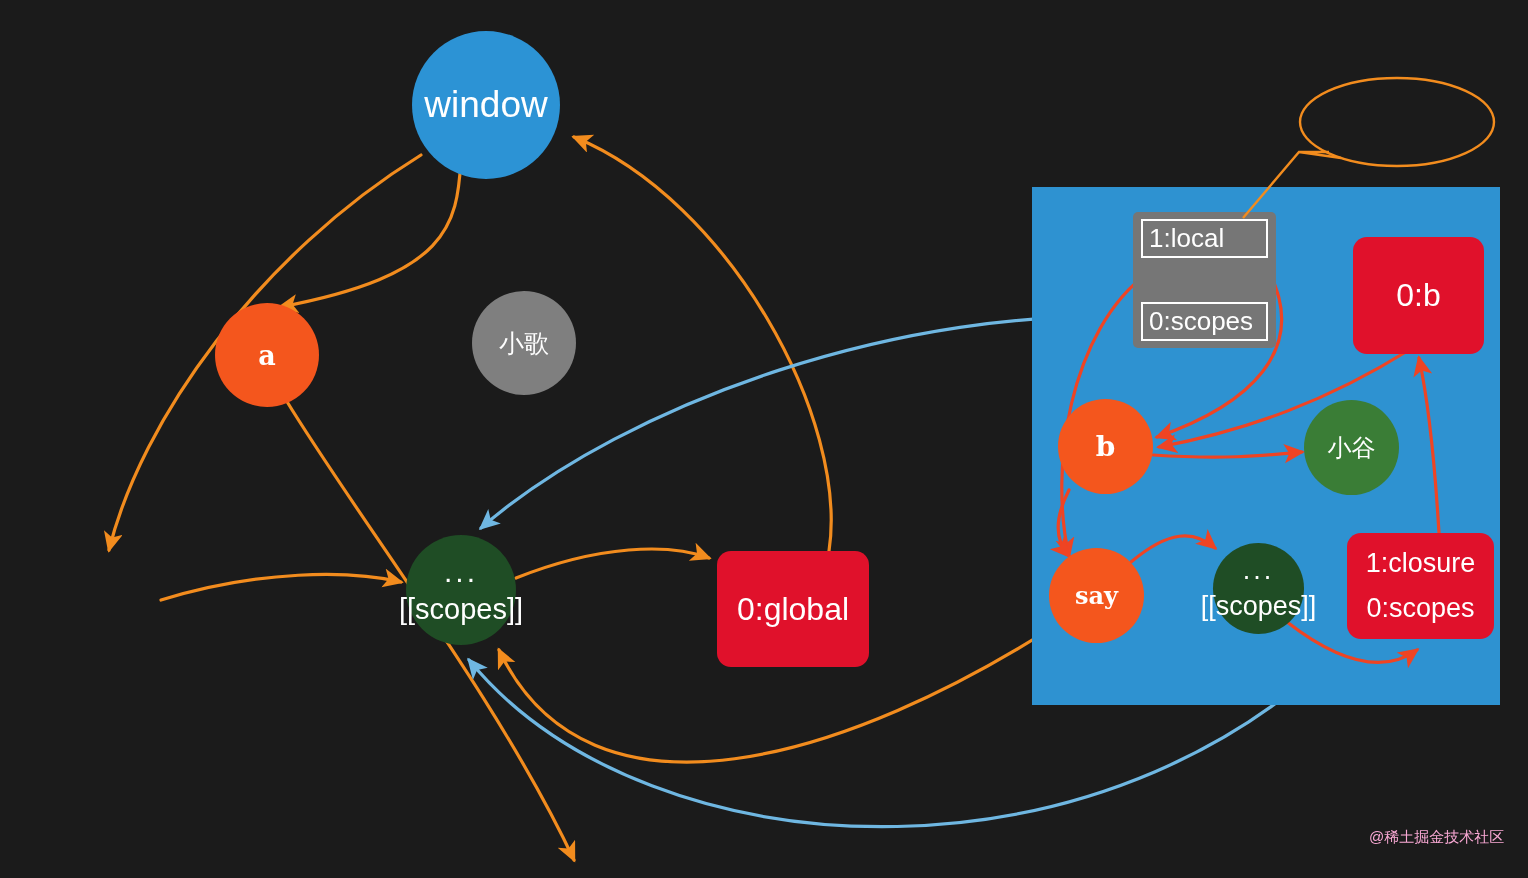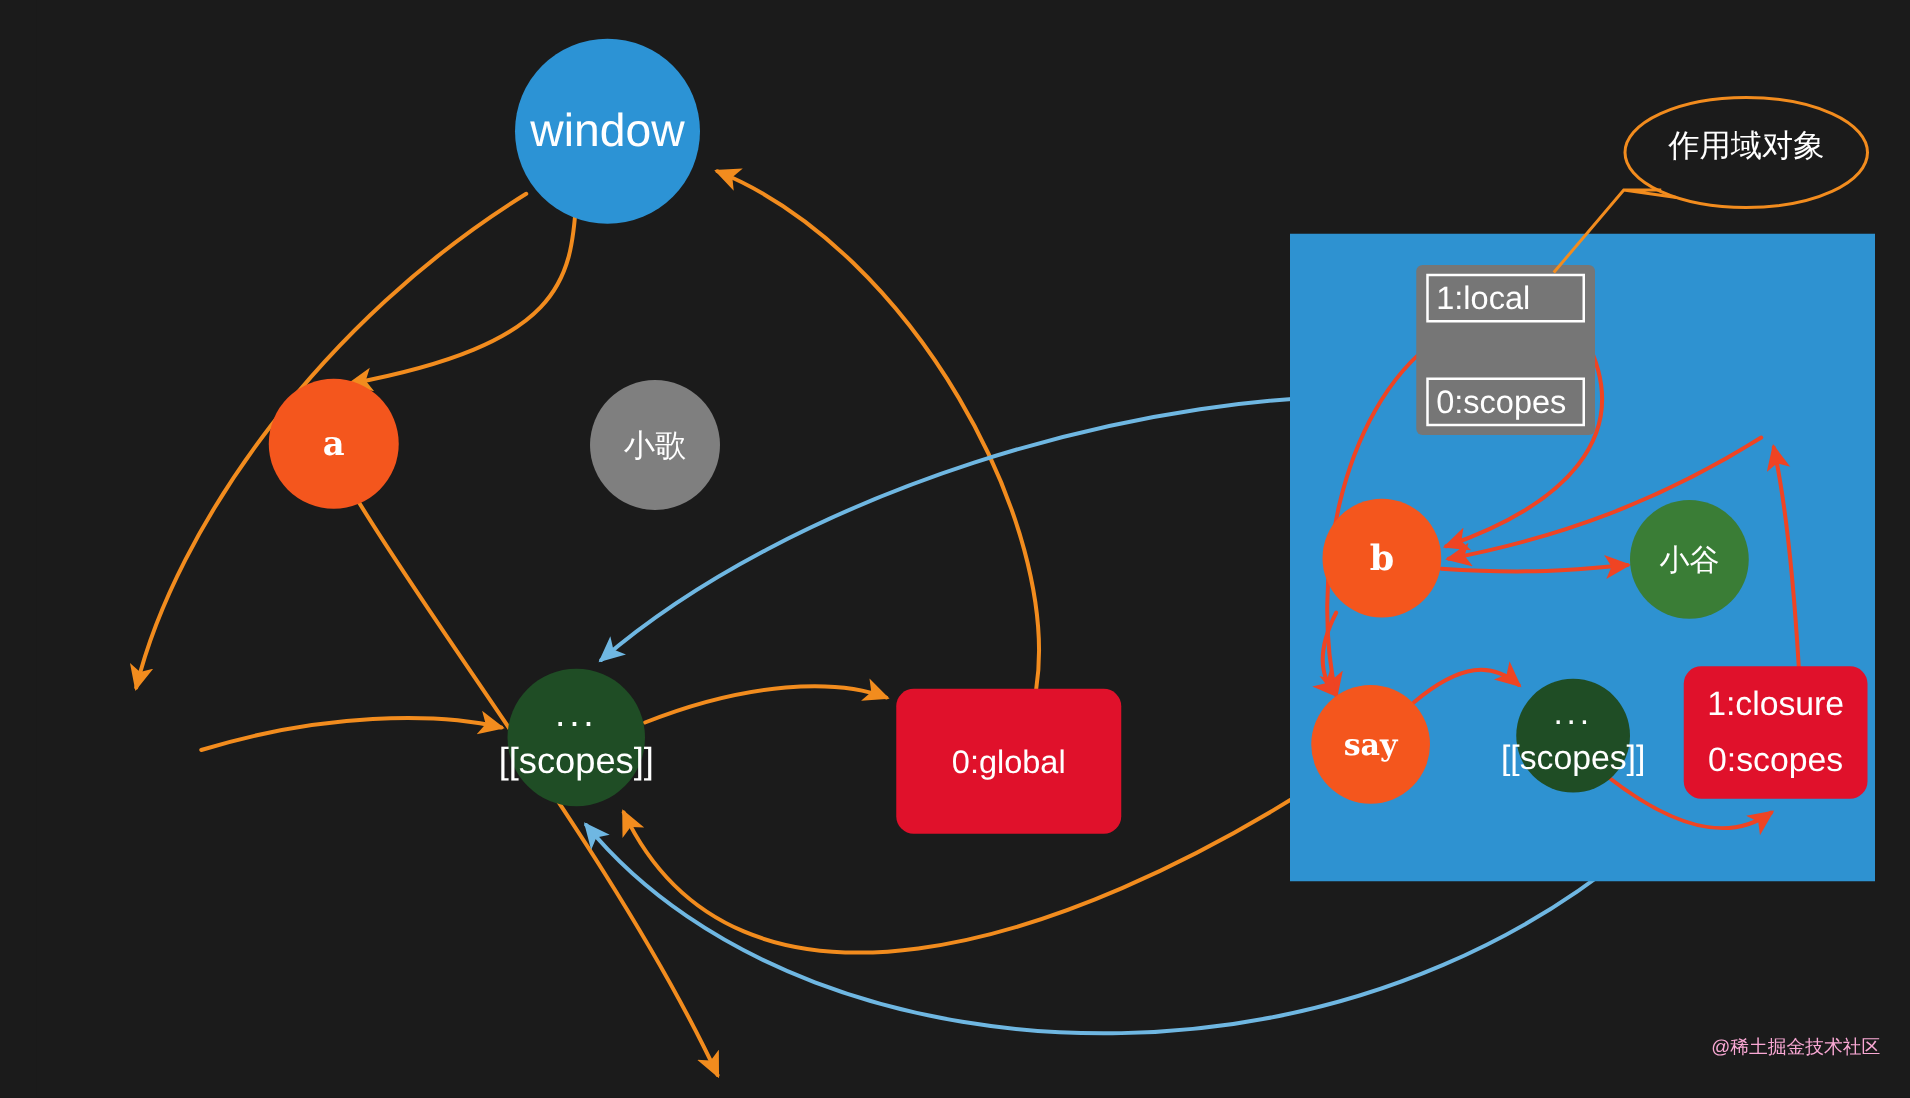--- a/index.html
+++ b/index.html
@@ -94,43 +94,46 @@
 
   <div class="node circ sans" style="left:383px;top:31px;width:148px;height:148px;background:#2c93d5;font-size:37px;">
     <span>window</span>
   </div>
 
   <div class="node circ serif" style="left:186px;top:303px;width:104px;height:104px;background:#f4561d;font-size:27px;">
     <span>a</span>
   </div>
 
 
-  <div class="node circ sans" style="left:443px;top:304px;width:104px;height:104px;background:#7f7f7f;font-size:25px;">
+  <div class="node circ sans" style="left:443px;top:291px;width:104px;height:104px;background:#7f7f7f;font-size:25px;">
     <span>小歌</span>
   </div>
 
   <div class="node circ sans overflowtext" style="left:377px;top:535px;width:110px;height:110px;background:#1f4d25;font-size:27px;line-height:1.25;">
     <span style="font-size:30px;letter-spacing:3px;">...</span>
     <span style="font-size:29px;">[[scopes]]</span>
   </div>
 
-  <div class="node rrect sans" style="left:688px;top:551px;width:180px;height:116px;background:#e0112b;font-size:26px;">
+  <div class="node rrect sans" style="left:688px;top:551px;width:152px;height:116px;background:#e0112b;font-size:32px;">
     <span>0:global</span>
   </div>
 
   <div style="position:absolute;left:1104px;top:212px;width:143px;height:136px;background:#767676;border-radius:5px;
               display:flex;flex-direction:column;justify-content:space-between;padding:7px 8px;box-sizing:border-box;">
     <div class="sans" style="border:2px solid #ffffff;color:#fff;font-size:26px;padding:2px 6px;box-sizing:border-box;">
       <span>1:local</span>
     </div>
     <div class="sans" style="border:2px solid #ffffff;color:#fff;font-size:26px;padding:2px 6px;box-sizing:border-box;">
       <span>0:scopes</span>
     </div>
   </div>
 
+  <div class="node rrect sans" style="left:1324px;top:237px;width:131px;height:117px;background:#e0112b;font-size:32px;">
+    <span>0:b</span>
+  </div>
 
   <div class="node circ serif" style="left:1029px;top:399px;width:95px;height:95px;background:#f4561d;font-size:28px;">
     <span>b</span>
   </div>
 
   <div class="node circ sans" style="left:1275px;top:400px;width:95px;height:95px;background:#3a7d36;font-size:24px;">
     <span>小谷</span>
   </div>
 
   <div class="node circ serif" style="left:1020px;top:548px;width:95px;height:95px;background:#f4561d;font-size:24px;">
@@ -144,21 +147,18 @@
 
   <div class="node rrect sans" style="left:1318px;top:533px;width:147px;height:106px;background:#e0112b;font-size:27px;gap:14px;">
     <span>1:closure</span>
     <span>0:scopes</span>
   </div>
 
   <svg class="layer" viewBox="0 0 1528 878">
     <ellipse cx="1368" cy="122" rx="97" ry="44" fill="none" stroke="#f28c1e" stroke-width="2.4"></ellipse>
     <path d="M 1300 152 L 1270 152 L 1214 218 M 1270 152 L 1312 158" fill="none" stroke="#f28c1e" stroke-width="2.4"></path>
   </svg>
-  <div style="position:absolute;left:1271px;top:100px;width:194px;text-align:center;color:#ffffff;font-size:25px;">
-    <span>作用域对象</span>
-  </div>
 
   <div style="position:absolute;left:1340px;top:828px;color:#f9a8d4;font-size:15px;">
     <span>@稀土掘金技术社区</span>
   </div>
 
 </div>
 
 </body></html>

